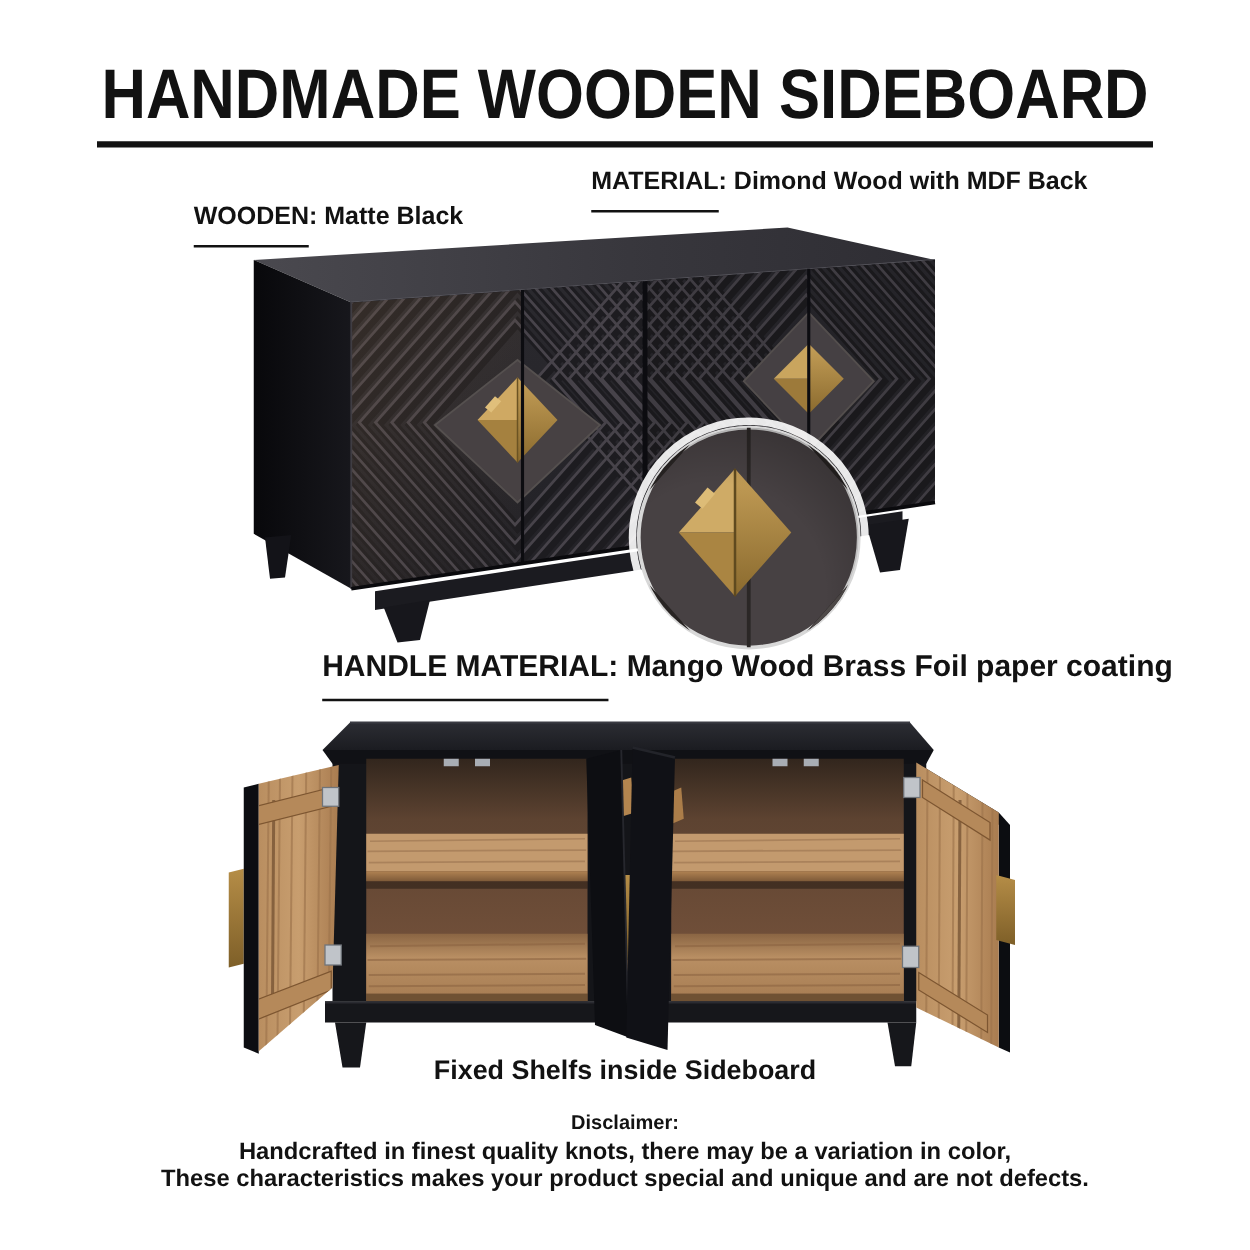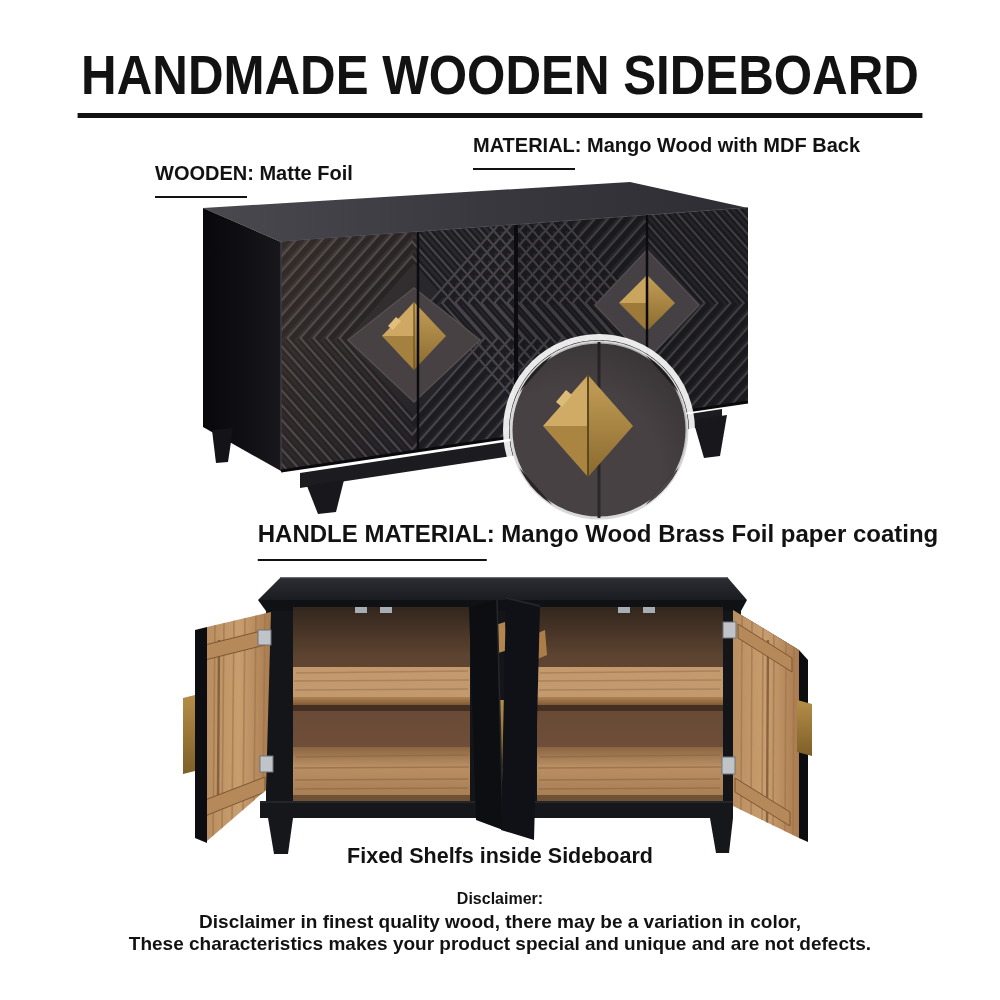--- a/index.html
+++ b/index.html
@@ -36,23 +36,23 @@
   .disclaimer-heading{font-size:16px;line-height:24px;}
   .disclaimer-line{font-size:19px;line-height:21.5px;}
 </style>
 </head>
 <body>
 
 <div class="page">
 
   <h1 class="title">HANDMADE WOODEN SIDEBOARD</h1>
 
-  <div class="spec spec-material"><span class="u">MATERIAL</span><span>: Mango Wood with MDF Back</span></div>
-
-  <div class="spec spec-finish"><span class="u">WOODEN</span><span>: Matte Foil</span></div>
+  <div class="spec spec-material"><span class="u">MATERIAL</span><span>: Dimond Wood with MDF Back</span></div>
+
+  <div class="spec spec-finish"><span class="u">WOODEN</span><span>: Matte Black</span></div>
 
   <svg class="photo1" width="580" height="350" viewBox="170 175 580 350">
     <defs>
       <path id="dm" d="M -0.93 0 L 0 -1.05 L 0.93 0 L 0 1.05 Z" fill="none" vector-effect="non-scaling-stroke"></path>
       <linearGradient id="topGrad1" x1="0" y1="0" x2="1" y2="0">
         <stop offset="0" stop-color="#4a494f"></stop>
           <stop offset="0.55" stop-color="#38373d"></stop>
           <stop offset="1" stop-color="#2e2d33"></stop>
       </linearGradient>
       <linearGradient id="sideGrad1" x1="0" y1="0" x2="1" y2="0">
@@ -362,17 +362,17 @@
       <rect x="723" y="622" width="13" height="16" fill="#c0c4c9" stroke="#6f747a" stroke-width="1"></rect>
       <rect x="722" y="757" width="13" height="17" fill="#c0c4c9" stroke="#6f747a" stroke-width="1"></rect>
       <polygon points="797,700 812,704 812,756 797,752" fill="url(#gold2)"></polygon>
     </g>
   </svg>
 
   <div class="caption">Fixed Shelfs inside Sideboard</div>
 
   <div class="disclaimer">
     <div class="disclaimer-heading">Disclaimer:</div>
-    <div class="disclaimer-line">Disclaimer in finest quality wood, there may be a variation in color,</div>
+    <div class="disclaimer-line">Handcrafted in finest quality knots, there may be a variation in color,</div>
     <div class="disclaimer-line">These characteristics makes your product special and unique and are not defects.</div>
   </div>
 
 </div>
 
 </body></html>

